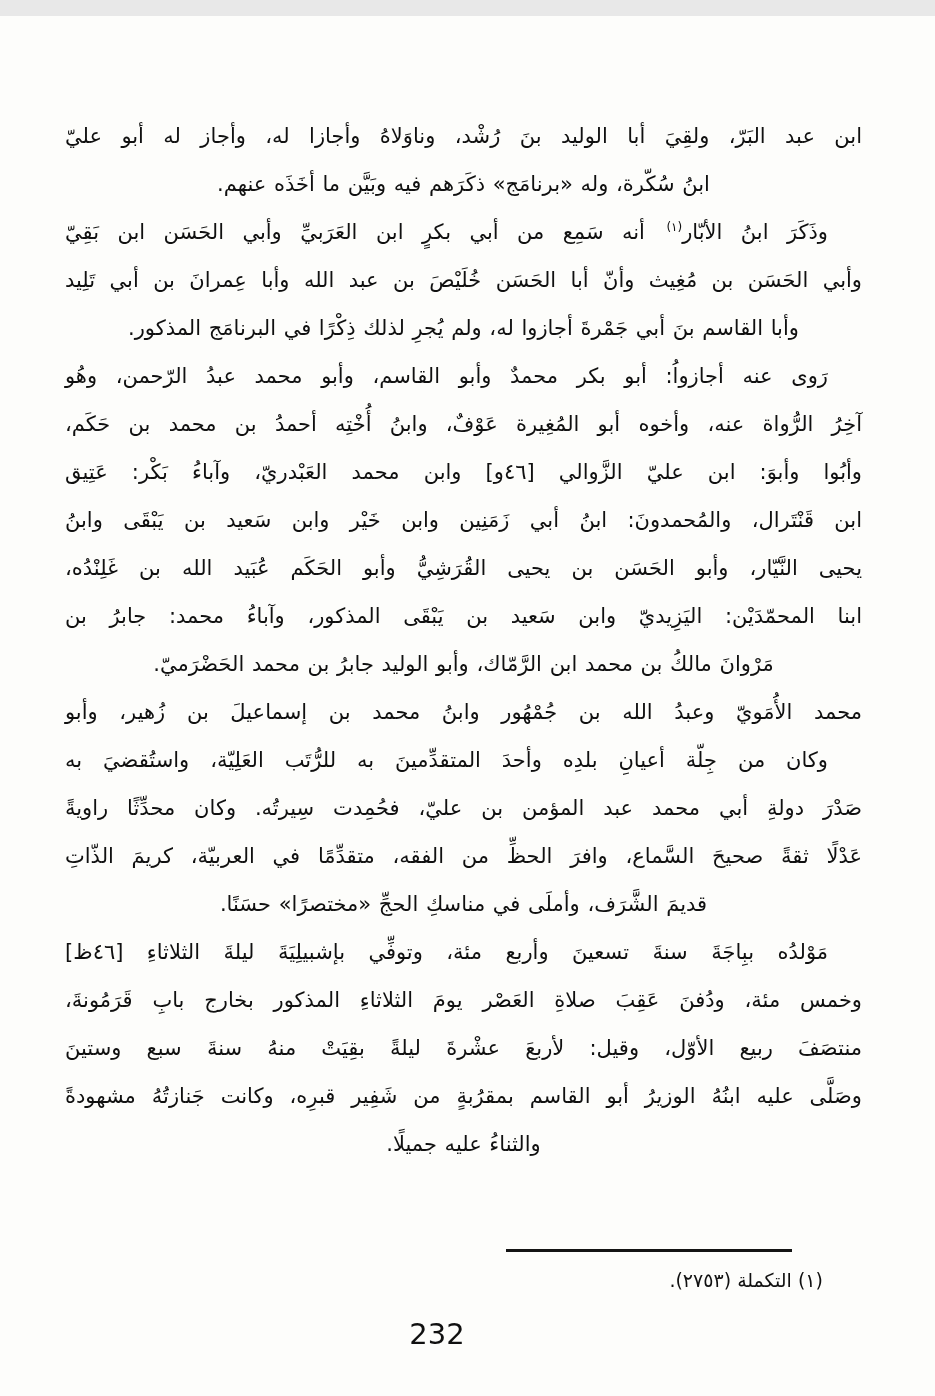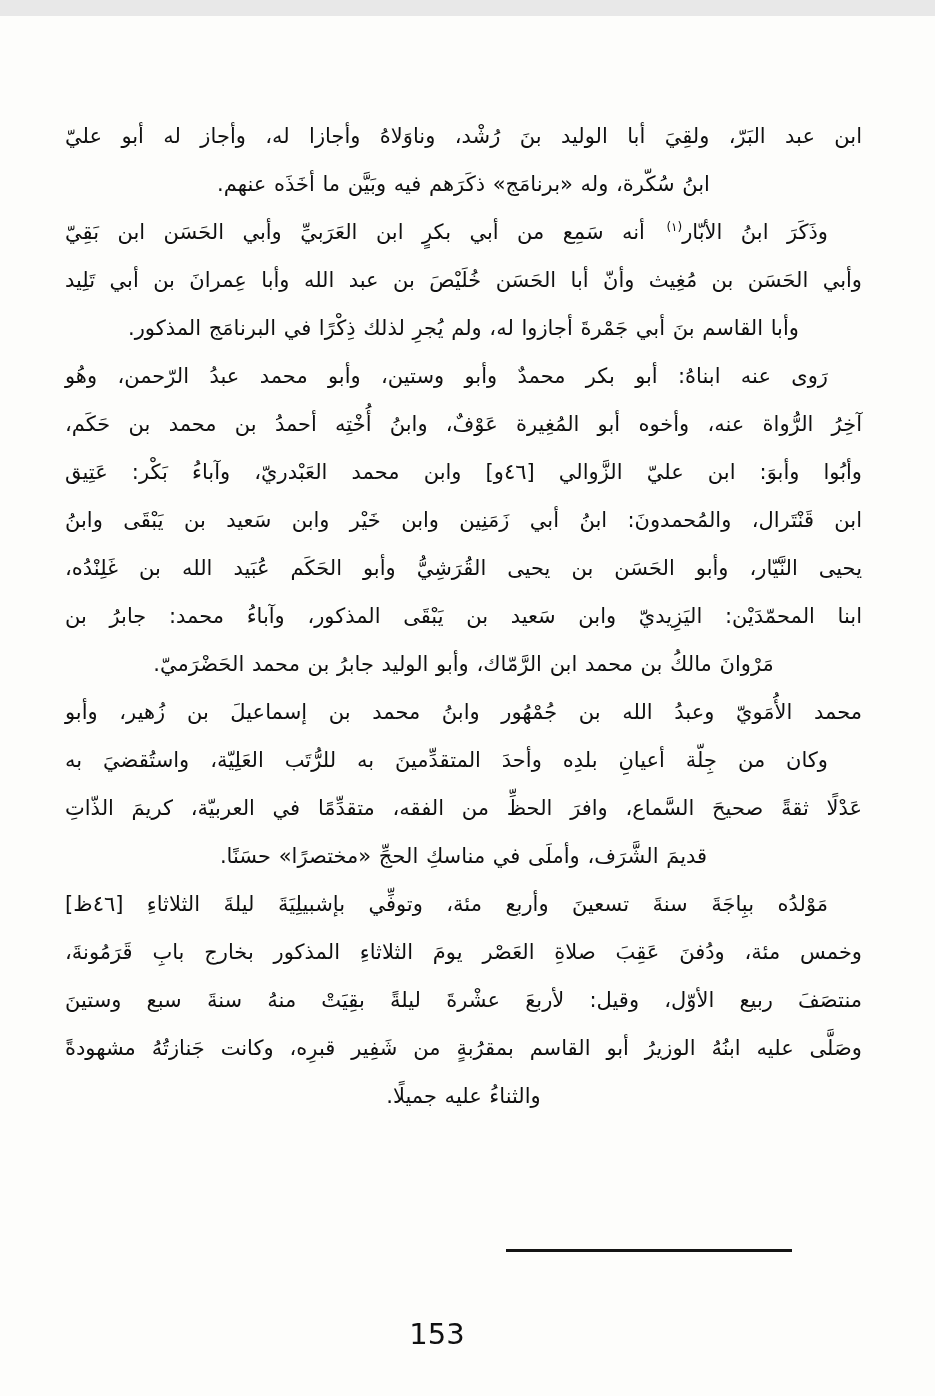--- a/index.html
+++ b/index.html
@@ -79,45 +79,47 @@
       <div class="line end">ابنُ سُكّرة، وله «برنامَج» ذكَرَهم فيه وبَيَّن ما أخَذَه عنهم.</div>
     </div>
 
     <div class="para">
       <div class="line indent"><span>وذَكَرَ ابنُ الأبّار</span><sup class="fnref">(١)</sup><span> أنه سَمِع من أبي بكرٍ ابن العَرَبيِّ وأبي الحَسَن ابن بَقِيّ</span></div>
       <div class="line">وأبي الحَسَن بن مُغِيث وأنّ أبا الحَسَن خُلَيْصَ بن عبد الله وأبا عِمرانَ بن أبي تَلِيد</div>
       <div class="line end">وأبا القاسم بنَ أبي جَمْرةَ أجازوا له، ولم يُجرِ لذلك ذِكْرًا في البرنامَج المذكور.</div>
     </div>
 
     <div class="para">
-      <div class="line indent">رَوى عنه ابناهُ: أبو بكر محمدٌ وأبو وستين، وأبو محمد عبدُ الرّحمن، وهُو</div>
+      <div class="line indent">رَوى عنه أجازواُ: أبو بكر محمدٌ وأبو القاسم، وأبو محمد عبدُ الرّحمن، وهُو</div>
       <div class="line">آخِرُ الرُّواة عنه، وأخوه أبو المُغِيرة عَوْفٌ، وابنُ أُخْتِه أحمدُ بن محمد بن حَكَم،</div>
       <div class="line">وأبُوا وأبوَ: ابن عليّ الزَّوالي [٤٦و] وابن محمد العَبْدريّ، وآباءُ بَكْر: عَتِيق</div>
       <div class="line">ابن قَنْتَرال، والمُحمدونَ: ابنُ أبي زَمَنِين وابن خَيْر وابن سَعيد بن يَبْقَى وابنُ</div>
       <div class="line">يحيى النَّيّار، وأبو الحَسَن بن يحيى القُرَشِيُّ وأبو الحَكَم عُبَيد الله بن غَلِنْدُه،</div>
       <div class="line">ابنا المحمّدَيْن: اليَزِيديّ وابن سَعيد بن يَبْقَى المذكور، وآباءُ محمد: جابرُ بن</div>
       <div class="line end">مَرْوانَ مالكُ بن محمد ابن الرَّمّاك، وأبو الوليد جابرُ بن محمد الحَضْرَميّ.</div>
       <div class="line">محمد الأُمَويّ وعبدُ الله بن جُمْهُور وابنُ محمد بن إسماعيلَ بن زُهير، وأبو</div>
     </div>
 
     <div class="para">
       <div class="line indent">وكان من جِلّة أعيانِ بلدِه وأحدَ المتقدِّمينَ به للرُّتَب العَلِيّة، واستُقضيَ به</div>
+      <div class="line">صَدْرَ دولةِ أبي محمد عبد المؤمن بن عليّ، فحُمِدت سِيرتُه. وكان محدِّثًا راويةً</div>
       <div class="line">عَدْلًا ثقةً صحيحَ السَّماع، وافرَ الحظِّ من الفقه، متقدِّمًا في العربيّة، كريمَ الذّاتِ</div>
       <div class="line end">قديمَ الشَّرَف، وأملَى في مناسكِ الحجِّ «مختصرًا» حسَنًا.</div>
     </div>
 
     <div class="para">
       <div class="line indent">مَوْلدُه ببِاجَةَ سنةَ تسعينَ وأربع مئة، وتوفِّي بإشبيلِيَةَ ليلةَ الثلاثاءِ [٤٦ظ]</div>
       <div class="line">وخمس مئة، ودُفنَ عَقِبَ صلاةِ العَصْر يومَ الثلاثاءِ المذكور بخارج بابِ قَرَمُونةَ،</div>
       <div class="line">منتصَفَ ربيع الأوّل، وقيل: لأربعَ عشْرةَ ليلةً بقِيَتْ منهُ سنةَ سبع وستينَ</div>
       <div class="line">وصَلَّى عليه ابنُهُ الوزيرُ أبو القاسم بمقرُبةٍ من شَفِير قبرِه، وكانت جَنازتُهُ مشهودةً</div>
       <div class="line end">والثناءُ عليه جميلًا.</div>
     </div>
 
   </div>
 
   <div class="footnote">
     <div class="footnote-rule"></div>
+    <div class="footnote-text">(١) التكملة (٢٧٥٣).</div>
   </div>
 
-  <div class="page-number">153</div>
+  <div class="page-number">232</div>
 
 </div>
 
 </body></html>

